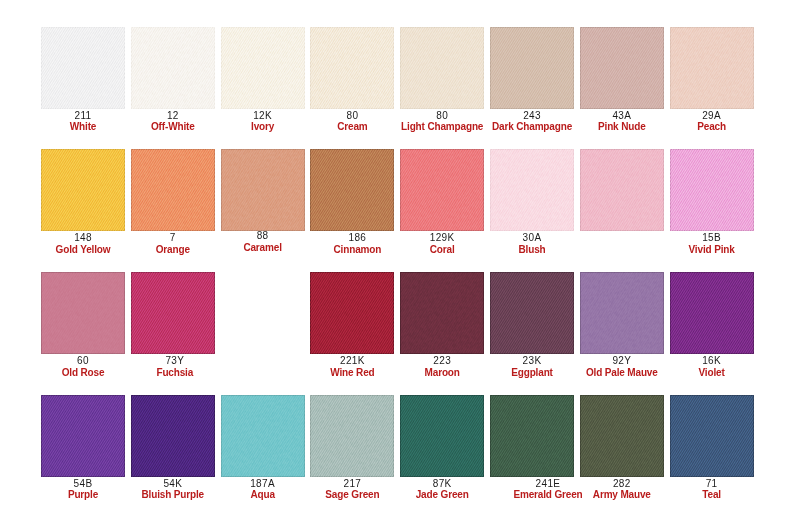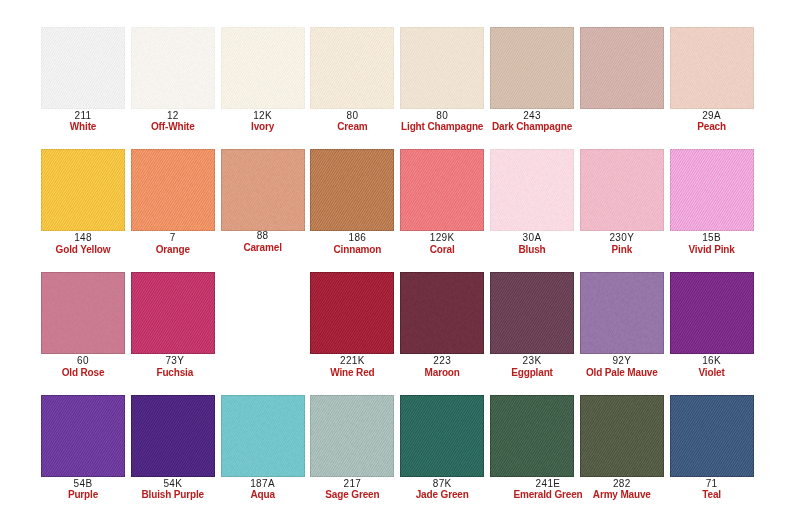--- a/index.html
+++ b/index.html
@@ -117,20 +117,24 @@
     </div>
   </div>
 
   <div class="swatch-cell" style="left: 579.8px; top: 26.5px; width: 84px; height: 82px;">
     <div class="swatch" style="width: 84px; height: 82px; background: rgb(211, 178, 171); box-shadow: rgb(192, 162, 155) 0px 0px 0px 1px inset;">
       <svg class="twill" preserveAspectRatio="none" aria-hidden="true" width="84" height="82" viewBox="0 0 168 164" style="opacity: 0.1951;">
         <rect fill="url(#twillPat)" width="168" height="164"></rect>
       </svg>
       <div class="slub" style="opacity: 0.0252;"></div>
     </div>
+    <div class="cap" style="top: 83px; width: 86px;">
+      <div class="code">43A</div>
+      <div class="nm">Pink Nude</div>
+    </div>
   </div>
 
   <div class="swatch-cell" style="left: 669.6px; top: 26.5px; width: 84px; height: 82px;">
     <div class="swatch" style="width: 84px; height: 82px; background: rgb(238, 208, 195); box-shadow: rgb(225, 197, 184) 0px 0px 0px 1px inset;">
       <svg class="twill" preserveAspectRatio="none" aria-hidden="true" width="84" height="82" viewBox="0 0 168 164" style="opacity: 0.2056;">
         <rect fill="url(#twillPat)" width="168" height="164"></rect>
       </svg>
       <div class="slub" style="opacity: 0.0565;"></div>
     </div>
     <div class="cap" style="top: 83px; width: 86px;">
@@ -217,24 +221,20 @@
     </div>
   </div>
 
   <div class="swatch-cell" style="left: 579.8px; top: 149.3px; width: 84px; height: 82px;">
     <div class="swatch" style="width: 84px; height: 82px; background: rgb(241, 186, 201); box-shadow: rgb(224, 173, 187) 0px 0px 0px 1px inset;">
       <svg class="twill" preserveAspectRatio="none" aria-hidden="true" width="84" height="82" viewBox="0 0 168 164" style="opacity: 0.1907;">
         <rect fill="url(#twillPat)" width="168" height="164"></rect>
       </svg>
       <div class="slub" style="opacity: 0.042;"></div>
     </div>
-    <div class="cap" style="top: 83px; width: 86px;">
-      <div class="code">230Y</div>
-      <div class="nm">Pink</div>
-    </div>
   </div>
 
   <div class="swatch-cell" style="left: 669.6px; top: 149.3px; width: 84px; height: 82px;">
     <div class="swatch" style="width: 84px; height: 82px; background: rgb(239, 167, 219); box-shadow: rgb(219, 153, 201) 0px 0px 0px 1px inset;">
       <svg class="twill" preserveAspectRatio="none" aria-hidden="true" width="84" height="82" viewBox="0 0 168 164" style="opacity: 0.4313;">
         <rect fill="url(#twillPat)" width="168" height="164"></rect>
       </svg>
       <div class="slub" style="opacity: 0.0395;"></div>
     </div>
     <div class="cap" style="top: 83px; width: 86px;">

